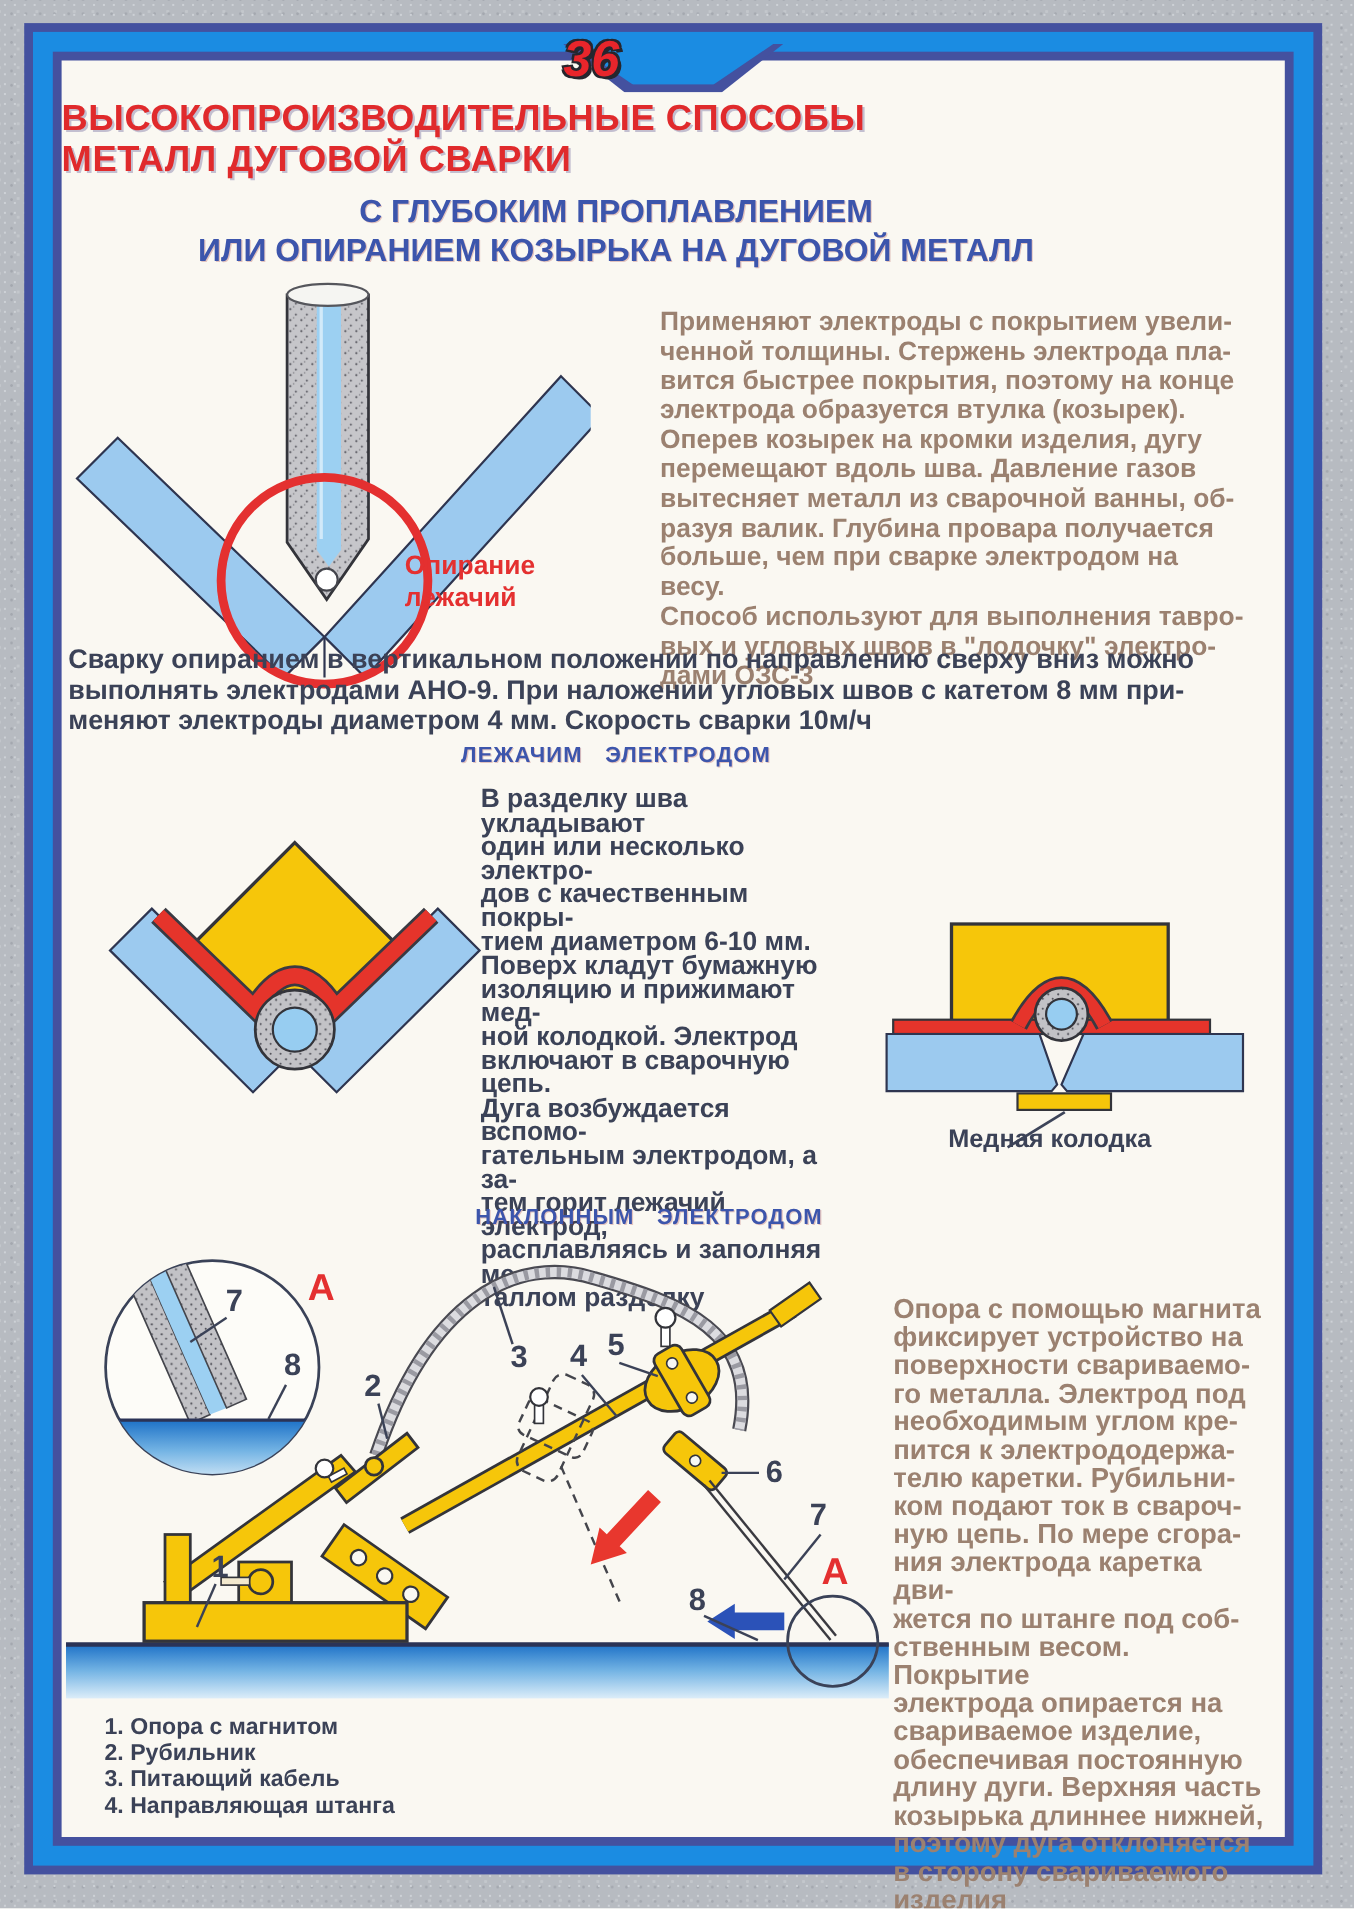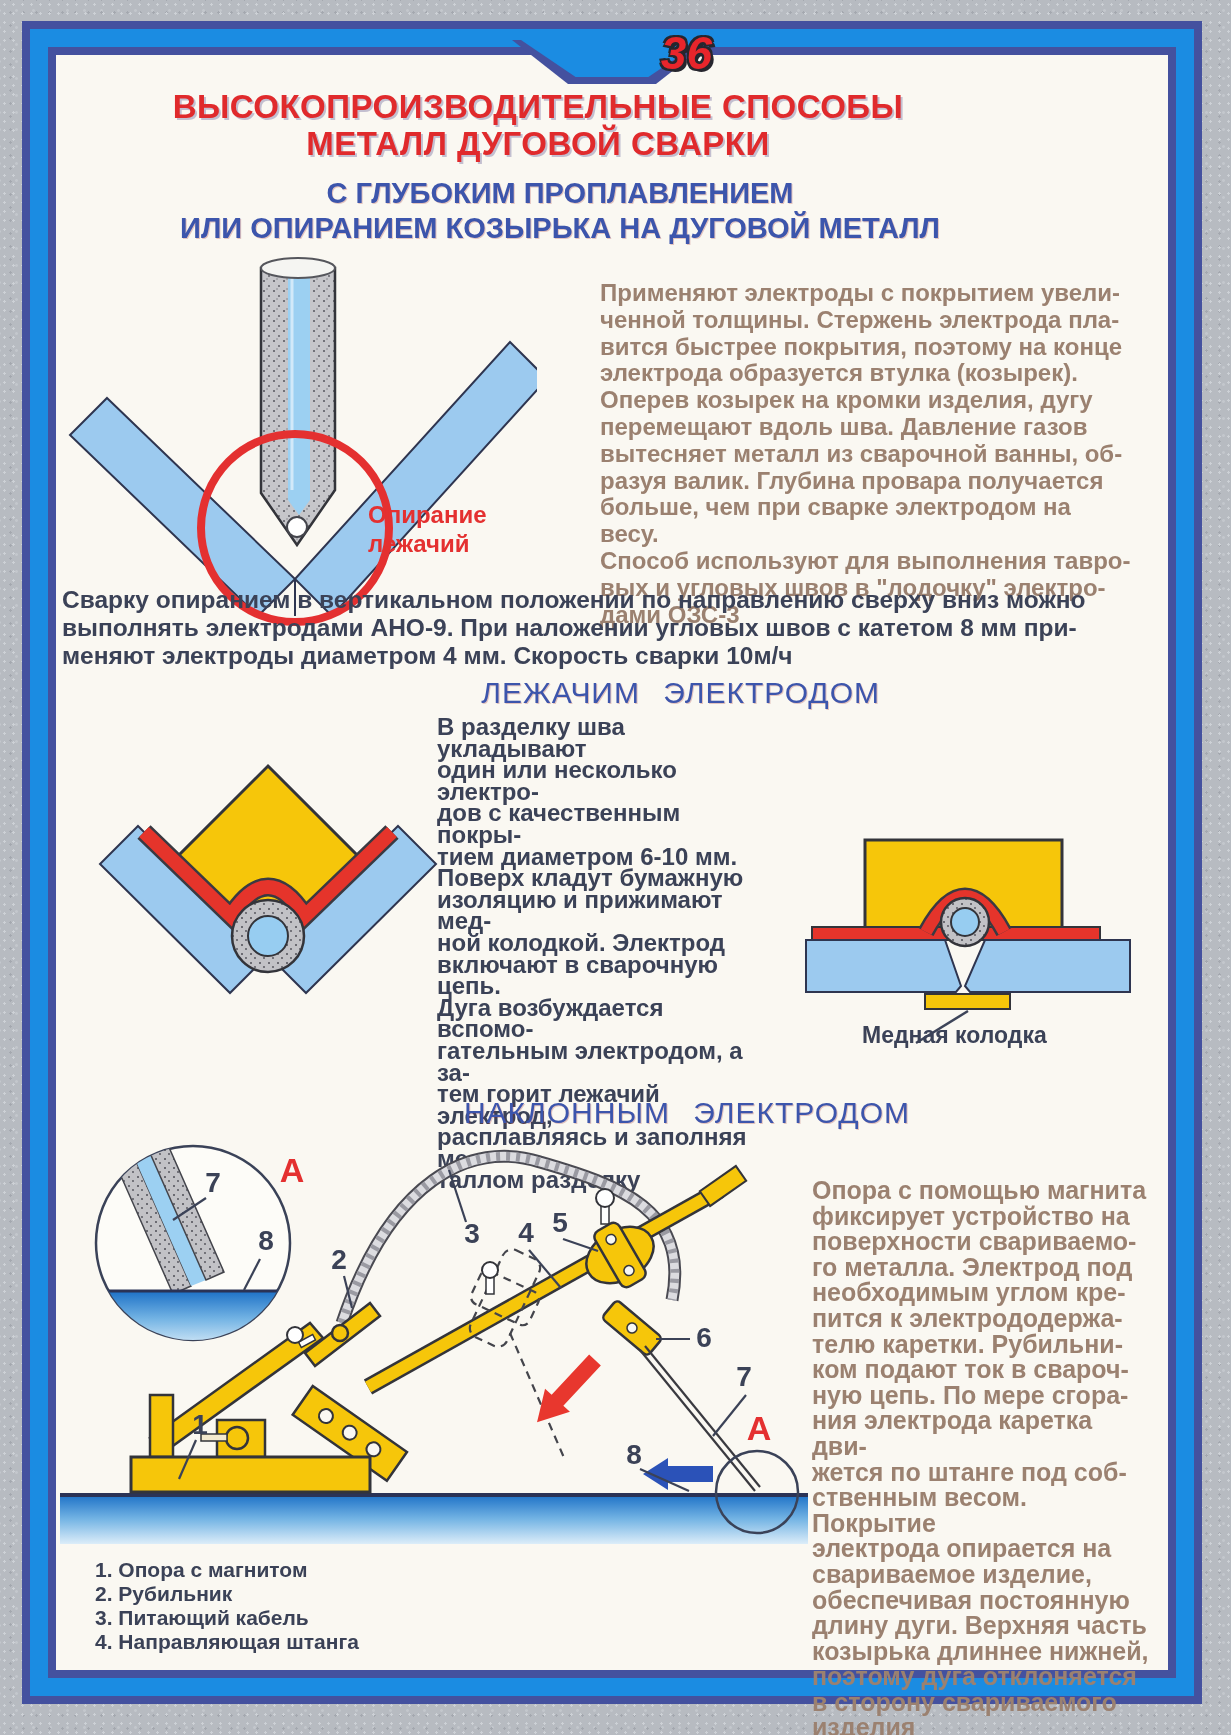--- a/index.html
+++ b/index.html
@@ -17,31 +17,31 @@
   .page {
     position:absolute; left:56px; top:55px; width:1112px; height:1615px;
     background:#faf8f2;
     box-shadow: 0 0 0 8px #44519f, 0 0 0 26px #1b8ce2, 0 0 0 34px #44519f;
   }
   .badge-wrap { position:absolute; left:512px; top:40px; width:200px; height:44px; z-index:5; }
   .badge-outer { position:absolute; inset:0; background:#44519f;
     -webkit-clip-path:polygon(0 0,100% 0,72% 100%,28% 100%); clip-path:polygon(0 0,100% 0,72% 100%,28% 100%); }
   .badge-inner { position:absolute; left:9px; right:9px; top:0; bottom:7px; background:#1b8ce2;
     -webkit-clip-path:polygon(0 0,100% 0,70% 100%,30% 100%); clip-path:polygon(0 0,100% 0,70% 100%,30% 100%); }
-  .badge-num { position:absolute; left:0; right:0; top:-14px; text-align:right;
+  .badge-num { position:absolute; left:0; right:0; top:-14px; text-align:left;
     font-size:46px; font-weight:bold; font-style:italic; color:#e8252b;
     text-shadow:-2px -2px 0 #26262e, 2px -2px 0 #26262e, -2px 2px 0 #26262e, 3px 3px 0 #26262e, 0 0 2px #f7d23a; }
   .abs { position:absolute; }
   .pre { white-space:pre-line; }
-  .title { left:56px; top:88px; width:964px; text-align:center; color:#e02a2c;
+  .title { left:56px; top:88px; width:964px; text-align:left; color:#e02a2c;
     font-size:33px; font-weight:bold; line-height:37px; letter-spacing:0.5px;
     text-shadow:2px 2px 0 rgba(70,60,130,0.30); }
   .subtitle { left:56px; top:176px; width:1008px; text-align:center; color:#3c55ac;
     font-size:29px; font-weight:bold; line-height:35px; text-shadow:1px 1px 0 rgba(160,40,40,0.25); }
-  .sec-title { text-align:right; color:#3c55ac; font-size:30px; font-weight:normal;
+  .sec-title { text-align:center; color:#3c55ac; font-size:20px; font-weight:bold;
     letter-spacing:1px; word-spacing:14px; text-shadow:1px 1px 0 rgba(160,40,40,0.25); }
   .body-brown { color:#9b8170; font-weight:bold;margin-top:28px; }
   .body-dark  { color:#3b4257; font-weight:bold; }
   .cap-red { color:#e43030; font-weight:bold; }
   .fig { position:absolute; }
   text.callout { font-size:28px; font-weight:bold; fill:#3b4257; }
   text.letterA { font-size:34px; font-weight:bold; fill:#e43030; }
 </style>
 </head>
 <body>

